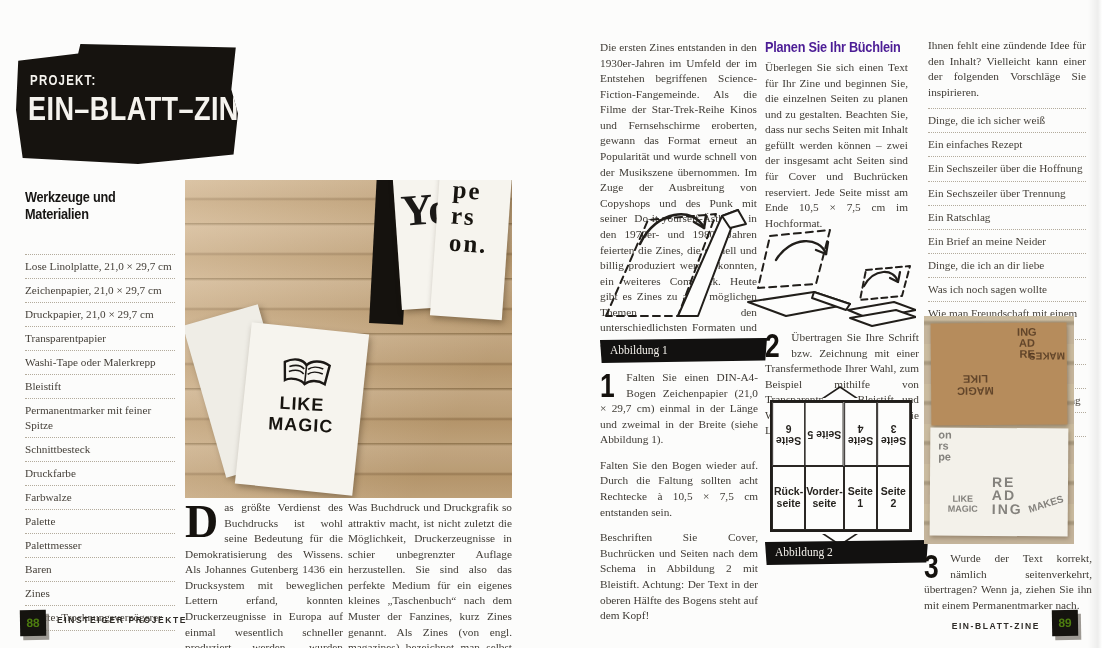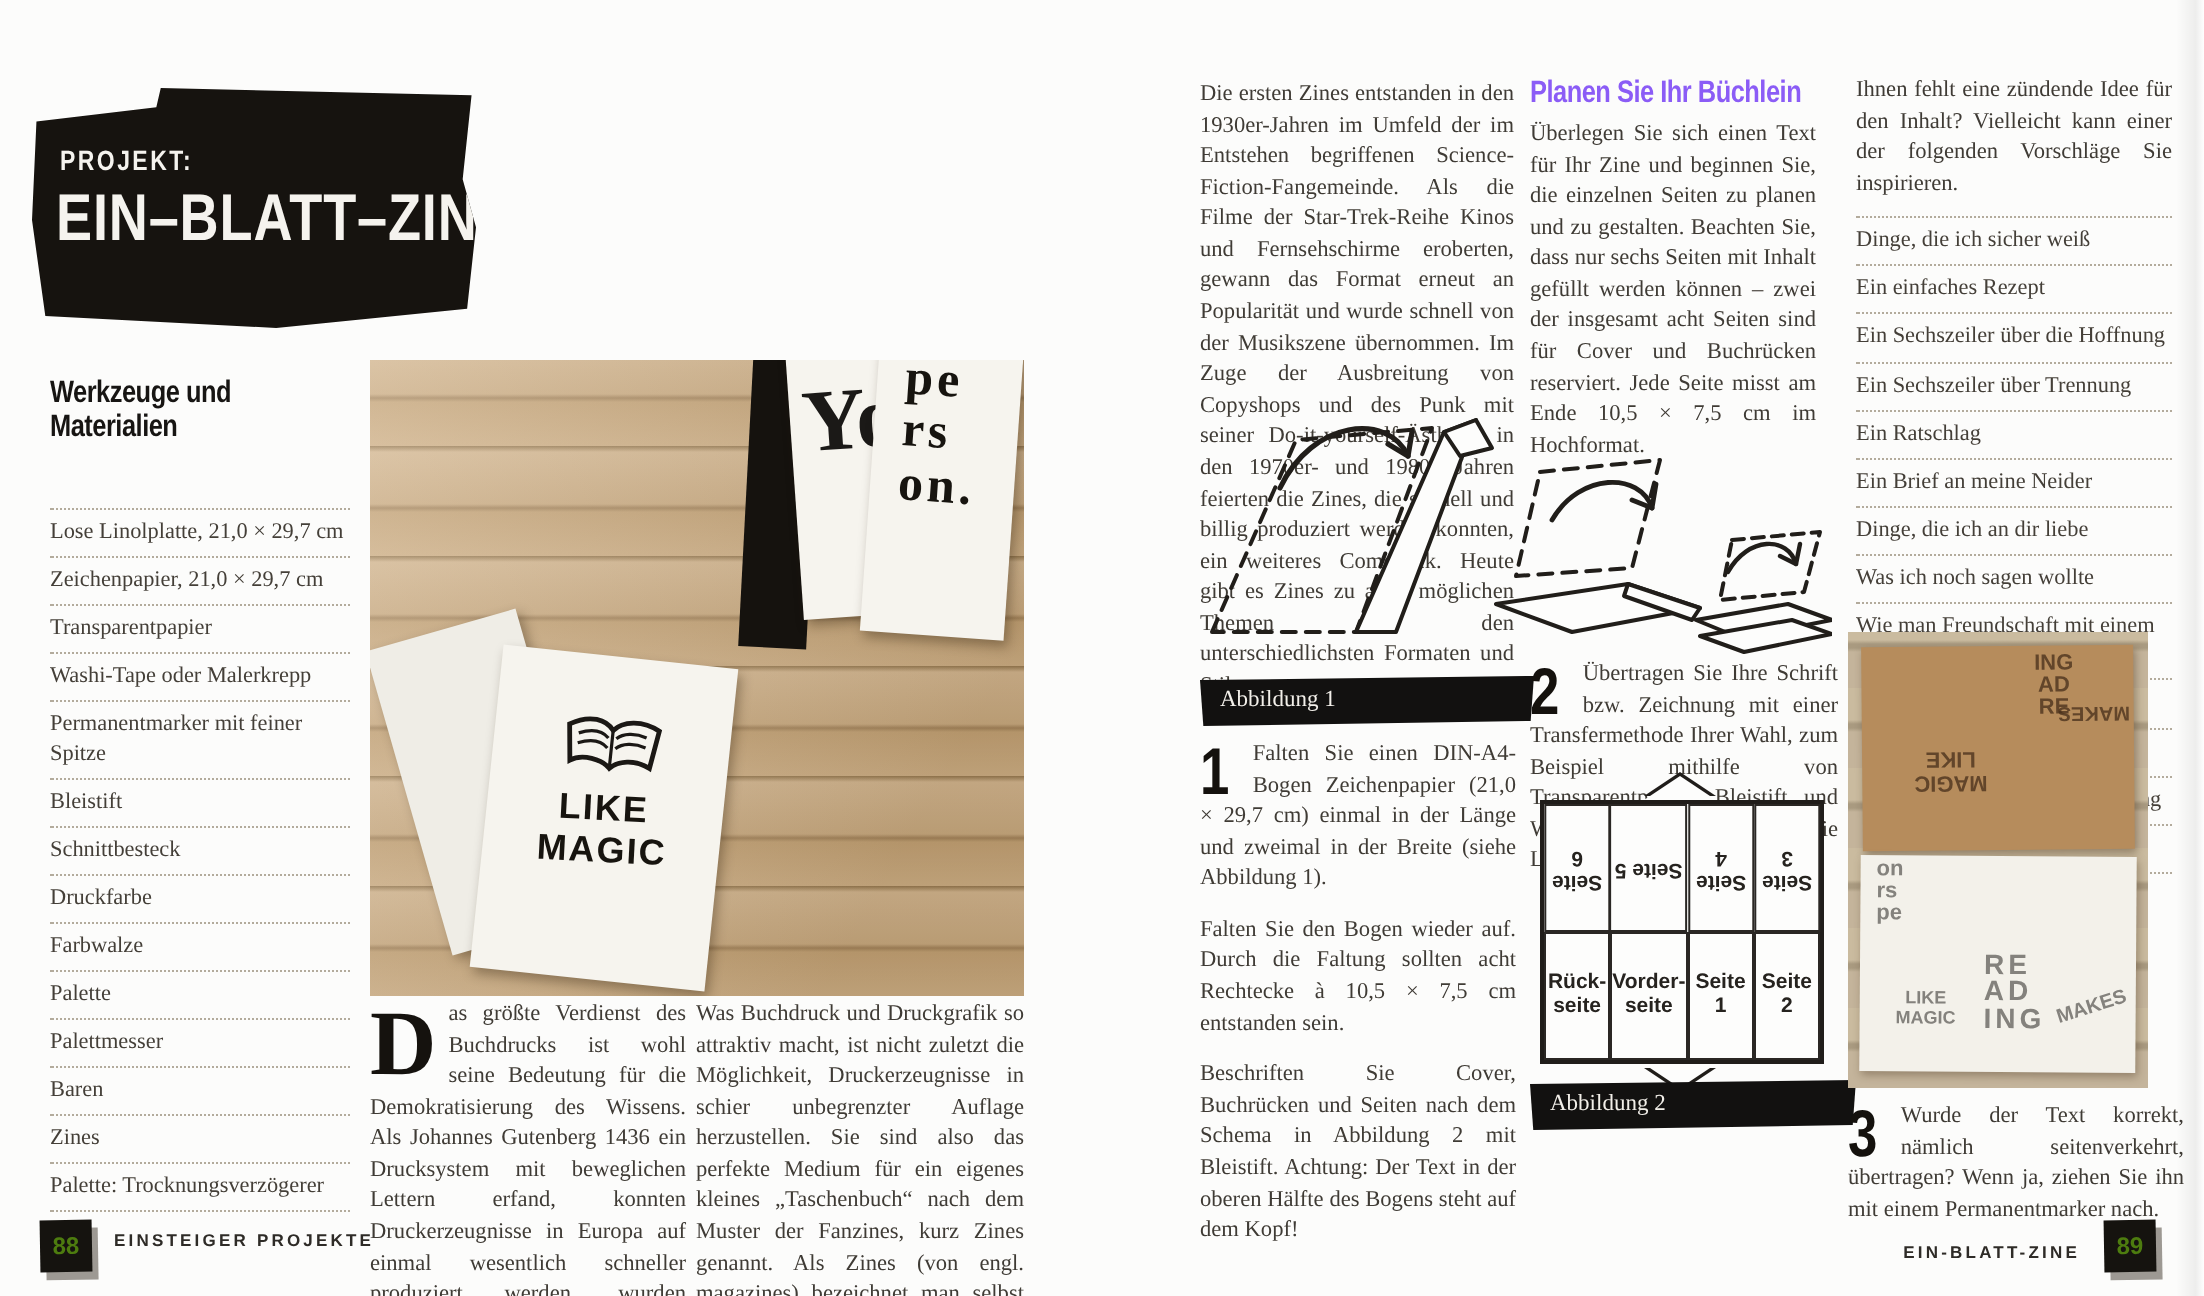--- a/index.html
+++ b/index.html
@@ -52,21 +52,21 @@
   .badge-l{left:20px;top:610px;}
   .badge-r{left:1052px;top:610px;}
   .foot-label{font-family:"Liberation Sans",sans-serif;font-size:8.5px;letter-spacing:1.6px;color:#2e2b27;font-weight:700;}
   .foot-label-l{left:57px;top:615px;}
   .foot-label-r{left:940px;top:621px;width:100px;text-align:right;}
 
   
   .col1{left:600px;top:40px;width:157px;}
   .col2{left:765px;top:38px;width:153px;}
   .col3{left:928px;top:38px;width:158px;}
-  .sec-heading{font-size:15.5px;color:#8b5cf6;margin:0 0 5px 0;}
+  .sec-heading{font-size:15.5px;color:#4c1d95;margin:0 0 5px 0;}
   .ideas{border-top:1px dotted #b3ab9c;margin-top:8px;}
 
   
   .figbar{height:25px;background:#121110;color:#f2efe9;font-size:11.5px;line-height:25px;padding-left:10px;
      clip-path:polygon(0 8%,100% 0,99% 90%,1% 100%);}
   .figbar1{left:600px;top:338px;width:157px;}
   .figbar2{left:765px;top:540px;width:153px;}
 
   
   .fig1{left:598px;top:198px;width:318px;height:138px;}
@@ -113,24 +113,25 @@
       <div class="kicker cond"><span class="scx">PROJEKT:</span></div>
       <div class="big-title cond"><span class="scx">EIN–BLATT–ZINE</span></div>
     </header>
 
     <h2 class="abs cond mat-heading prelines"><span class="scx prelines">Werkzeuge und
 Materialien</span></h2>
 
     <div class="abs materials" id="materials-list">
         <div class="dotted-item serif">Lose Linolplatte, 21,0 × 29,7 cm</div>
         <div class="dotted-item serif">Zeichenpapier, 21,0 × 29,7 cm</div>
+        <div class="dotted-item serif">Druckpapier, 21,0 × 29,7 cm</div>
         <div class="dotted-item serif">Transparentpapier</div>
         <div class="dotted-item serif">Washi-Tape oder Malerkrepp</div>
+        <div class="dotted-item serif">Bleistift</div>
         <div class="dotted-item serif">Permanentmarker mit feiner Spitze</div>
-        <div class="dotted-item serif">Bleistift</div>
         <div class="dotted-item serif">Schnittbesteck</div>
         <div class="dotted-item serif">Druckfarbe</div>
         <div class="dotted-item serif">Farbwalze</div>
         <div class="dotted-item serif">Palette</div>
         <div class="dotted-item serif">Palettmesser</div>
         <div class="dotted-item serif">Baren</div>
         <div class="dotted-item serif">Zines</div>
         <div class="dotted-item serif">Palette: Trocknungsverzögerer</div>
       </div>
 

